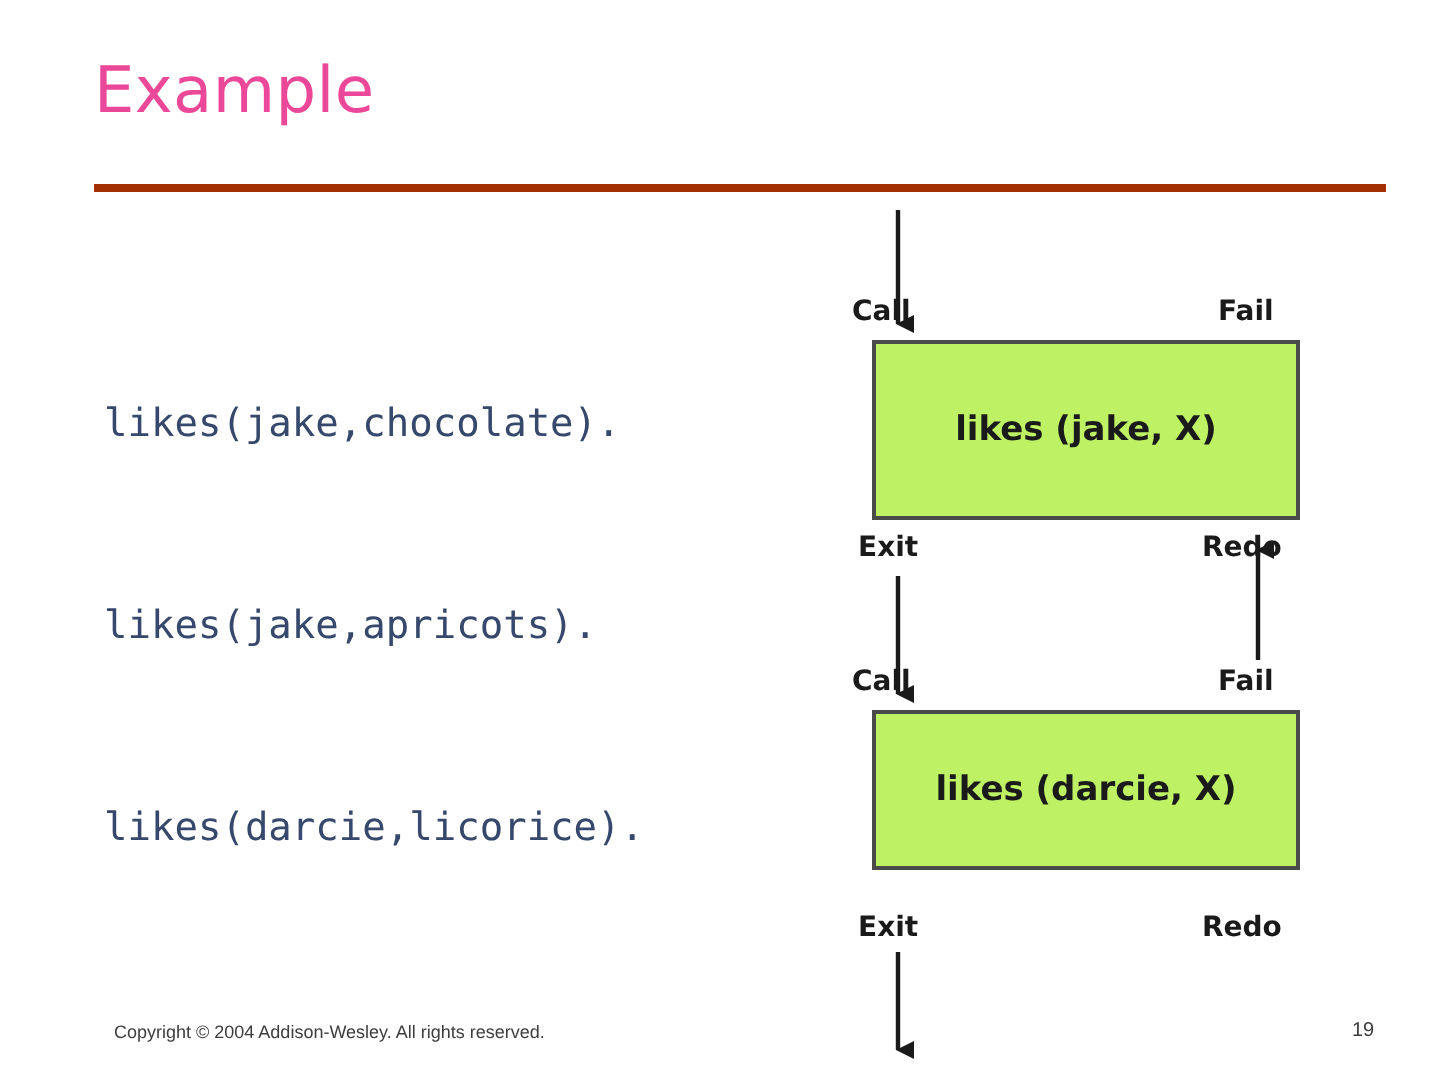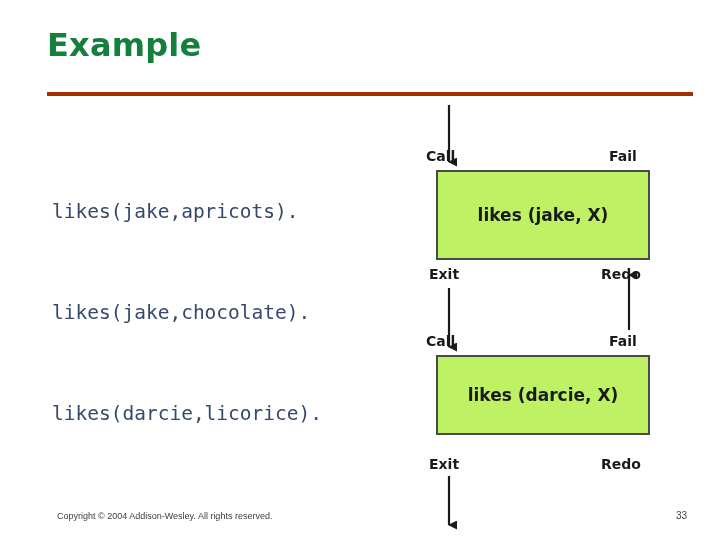--- a/index.html
+++ b/index.html
@@ -18,23 +18,23 @@
     position: absolute;
     left: 0; top: 0;
     width: 720px;
     height: 540px;
   }
   .title {
     position: absolute;
     left: 47px;
     top: 26px;
     font-size: 32px;
-    color: #15803d;
+    color: #ec4899;
     font-family: "DejaVu Sans", sans-serif;
-    font-weight: bold;
+    font-weight: normal;
     letter-spacing: 0.2px;
   }
   .title-rule {
     position: absolute;
     left: 47px;
     top: 92px;
     width: 646px;
     height: 4px;
     background: #a33000;
   }
@@ -131,22 +131,22 @@
 </style>
 </head>
 <body>
 
 <div class="slide">
 
   <div class="title">Example</div>
   <div class="title-rule"></div>
 
   <div class="code-block">
+    <span class="code-line">likes(jake,chocolate).</span>
     <span class="code-line">likes(jake,apricots).</span>
-    <span class="code-line">likes(jake,chocolate).</span>
     <span class="code-line">likes(darcie,licorice).</span>
     
     
     
     
   </div>
 
   <div class="diagram">
 
     <svg class="arrow-svg" viewBox="0 0 270 420">
@@ -175,15 +175,15 @@
     <div class="lbl lbl-redo-1">Redo</div>
 
     <div class="lbl lbl-call-2">Call</div>
     <div class="lbl lbl-fail-2">Fail</div>
     <div class="box box-2">likes (darcie, X)</div>
     <div class="lbl lbl-exit-2">Exit</div>
     <div class="lbl lbl-redo-2">Redo</div>
   </div>
 
   <div class="footer-copy">Copyright © 2004 Addison-Wesley. All rights reserved.</div>
-  <div class="footer-page">33</div>
+  <div class="footer-page">19</div>
 
 </div>
 
 </body></html>

